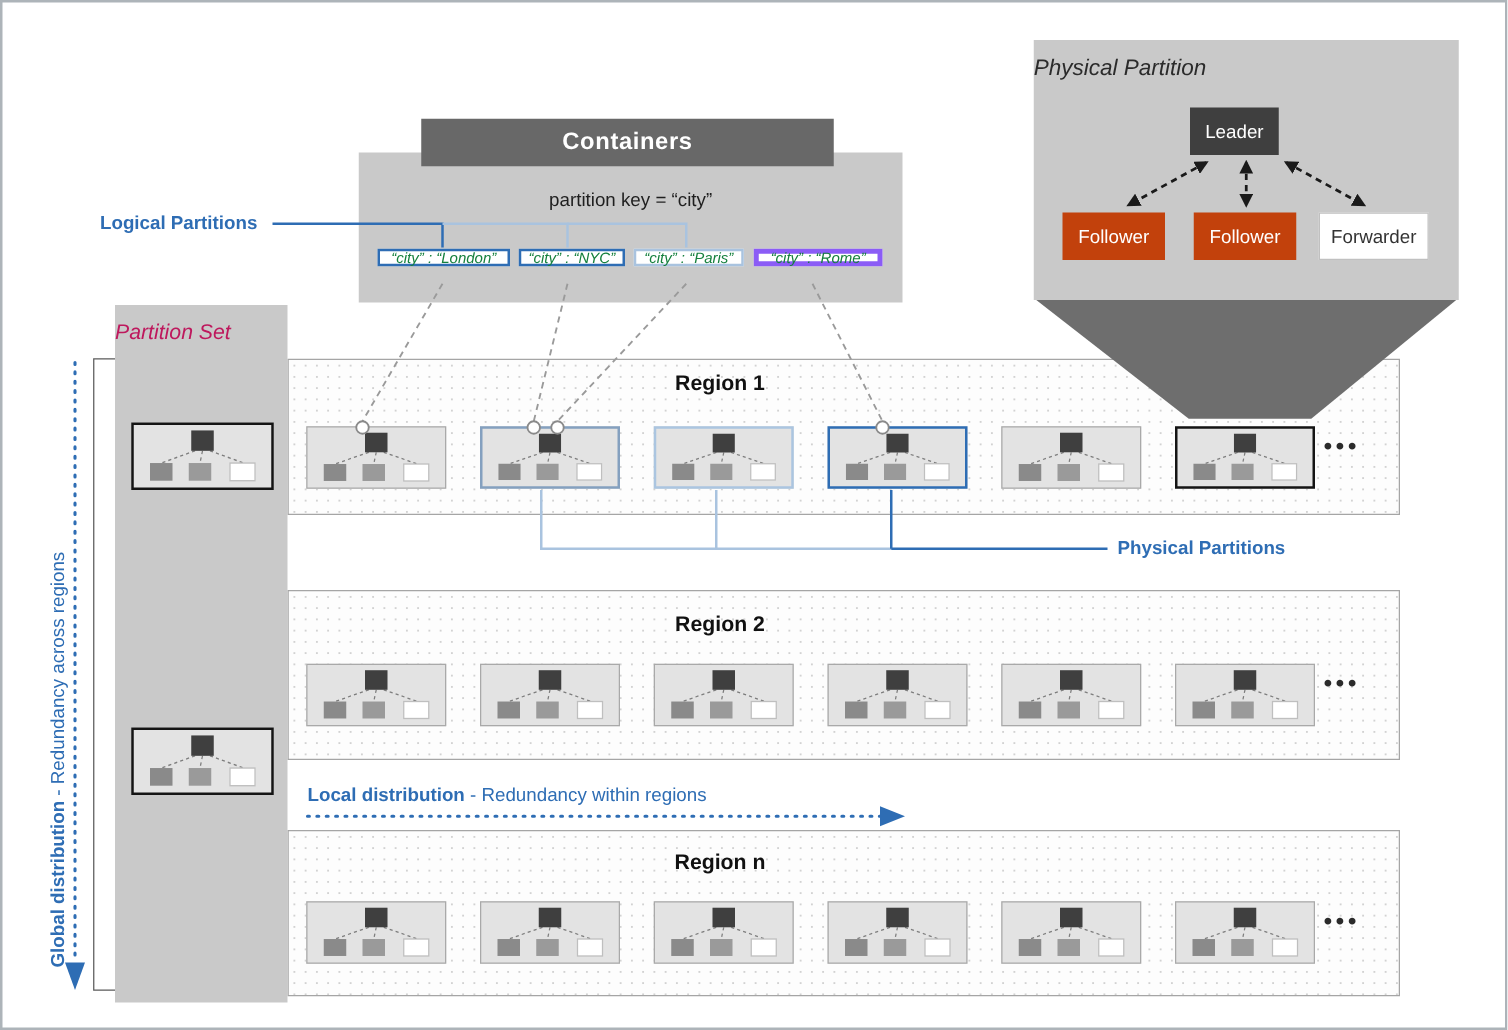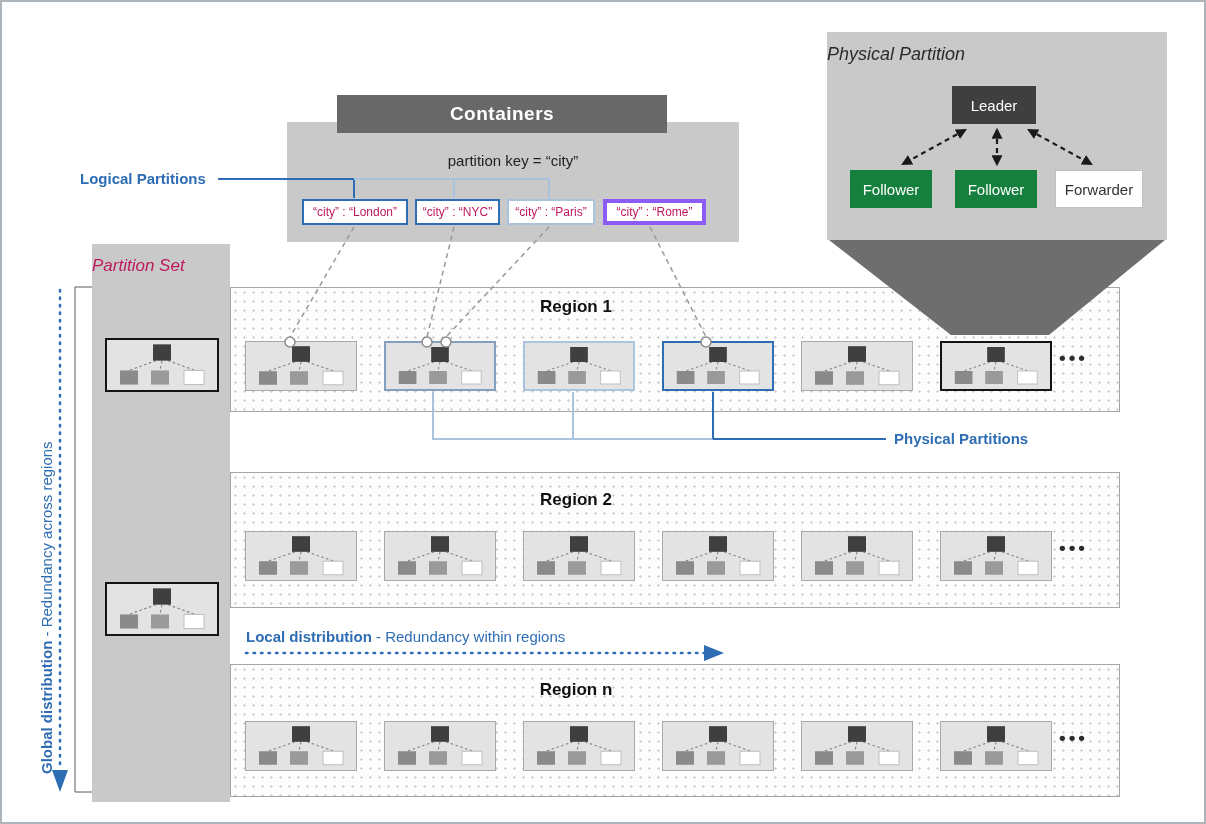--- a/index.html
+++ b/index.html
@@ -1,40 +1,40 @@
 <!DOCTYPE html>
 <html><head>
 <meta charset="utf-8">
 <style>
   html,body{margin:0;padding:0;background:#fff;}
   .page{position:relative;width:1206px;height:824px;background:#fff;border:2px solid #adb4b9;
         box-sizing:border-box;overflow:hidden;font-family:"Liberation Sans",sans-serif;color:#1a1a1a;}
 
   
   .panel{position:absolute;background:#c9c9c9;}
-  #containers-panel{left:285px;top:120px;width:435px;height:120px;padding-left:17px;}
+  #containers-panel{left:285px;top:120px;width:435px;height:120px;}
   #containers-header{position:absolute;left:335px;top:93px;width:330px;height:38px;background:#686868;
         color:#fff;font-size:19px;font-weight:bold;letter-spacing:.5px;display:flex;align-items:center;justify-content:center;z-index:2;}
   #pk-label{position:absolute;top:30px;left:0;width:100%;text-align:center;font-size:15px;color:#1f1f1f;}
   #lp-row{position:absolute;top:77px;left:0;right:0;height:26px;}
-  .lp-box{position:absolute;top:0;height:26px;background:#fff;box-sizing:border-box;display:flex;
-        align-items:center;justify-content:center;font-size:12px;color:#be185d;white-space:nowrap;}
+  .lp-box{position:absolute;top:0;height:14px;background:#fff;box-sizing:border-box;display:flex;
+        align-items:center;justify-content:center;font-size:12px;color:#15803d;white-space:nowrap;font-style:italic;}
   .lp-box:nth-child(1){left:15px;width:106px;}
   .lp-box:nth-child(2){left:128px;width:85px;}
   .lp-box:nth-child(3){left:220px;width:88px;text-align:center;}
   .lp-box:nth-child(4){left:316px;width:103px;}
   .lp-blue{border:2px solid #2e6db4;}
   .lp-lightblue{border:2px solid #a9c3df;}
   .lp-none{border:4px solid #8b5cf6;}
 
   #pp-panel{left:825px;top:30px;width:340px;height:208px;}
   #pp-title{position:absolute;top:12px;left:0;width:100%;text-align:left;font-size:18px;font-style:italic;color:#2b2b2b;}
   .pp-box{position:absolute;display:flex;align-items:center;justify-content:center;font-size:15px;box-sizing:border-box;}
-  #pp-leader{left:125px;top:54px;width:84px;height:38px;background:#3f3f3f;color:#fff;}
-  .pp-gray{background:#15803d;color:#fff;}
+  #pp-leader{left:125px;top:54px;width:71px;height:38px;background:#3f3f3f;color:#fff;}
+  .pp-gray{background:#c2410c;color:#fff;}
   .pp-white{background:#fff;color:#333;border:1px solid #c0c0c0;}
   #pp-m0{left:23px;top:138px;width:82px;height:38px;}
   #pp-m1{left:128px;top:138px;width:82px;height:38px;}
   #pp-m2{left:228px;top:138px;width:88px;height:38px;}
 
   
   #pset-col{left:90px;top:242px;width:138px;height:558px;}
   #pset-label{position:absolute;top:12px;left:0;width:100%;text-align:left;font-size:17px;font-style:italic;color:#be185d;}
   .pset-icon{position:absolute;left:13px;width:114px !important;height:54px !important;}
 

